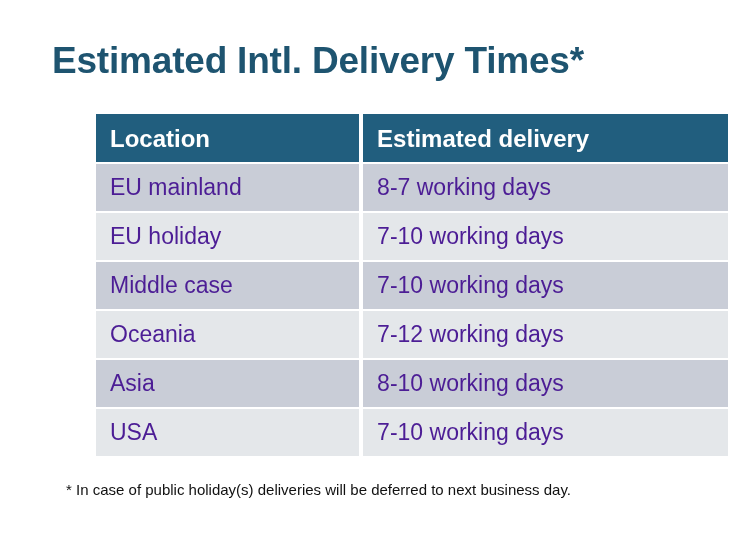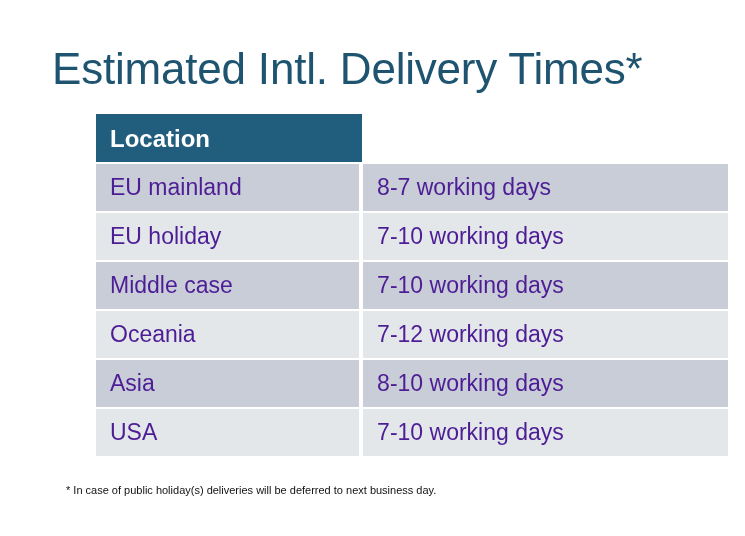--- a/index.html
+++ b/index.html
@@ -17,24 +17,24 @@
   .page {
     position: relative;
     width: 745px;
     height: 536px;
     background: #ffffff;
     box-sizing: border-box;
   }
   .page-title {
     position: absolute;
     left: 52px;
-    top: 48px;
-    font-size: 44px;
+    top: 40px;
+    font-size: 37px;
     line-height: 42px;
-    font-weight: 400;
+    font-weight: 700;
     letter-spacing: -0.2px;
     color: #1e5470;
     white-space: nowrap;
   }
   .table {
     position: absolute;
     left: 52px;
     top: 114px;
     width: 639px;
     border-collapse: separate;
@@ -75,38 +75,39 @@
   .row-shade-a .cell {
     background: #c9cdd7;
   }
   .row-shade-b .cell {
     background: #e4e7ea;
   }
   .footnote {
     position: absolute;
     left: 66px;
     top: 480px;
-    font-size: 11px;
+    font-size: 15px;
     line-height: 20px;
     color: #111111;
     white-space: nowrap;
     text-align: center;
   }
 </style>
 </head>
 <body>
 
 <div class="page">
 
   <div class="page-title">Estimated Intl. Delivery Times*</div>
 
   <div class="table">
 
     <div class="table-row header-row">
       <div class="cell col-location">Location</div>
+      <div class="cell col-delivery">Estimated delivery</div>
     </div>
 
     <div class="table-row row-shade-a">
       <div class="cell col-location">EU mainland</div>
       <div class="cell col-delivery">8-7 working days</div>
     </div>
 
     <div class="table-row row-shade-b">
       <div class="cell col-location">EU holiday</div>
       <div class="cell col-delivery">7-10 working days</div>

